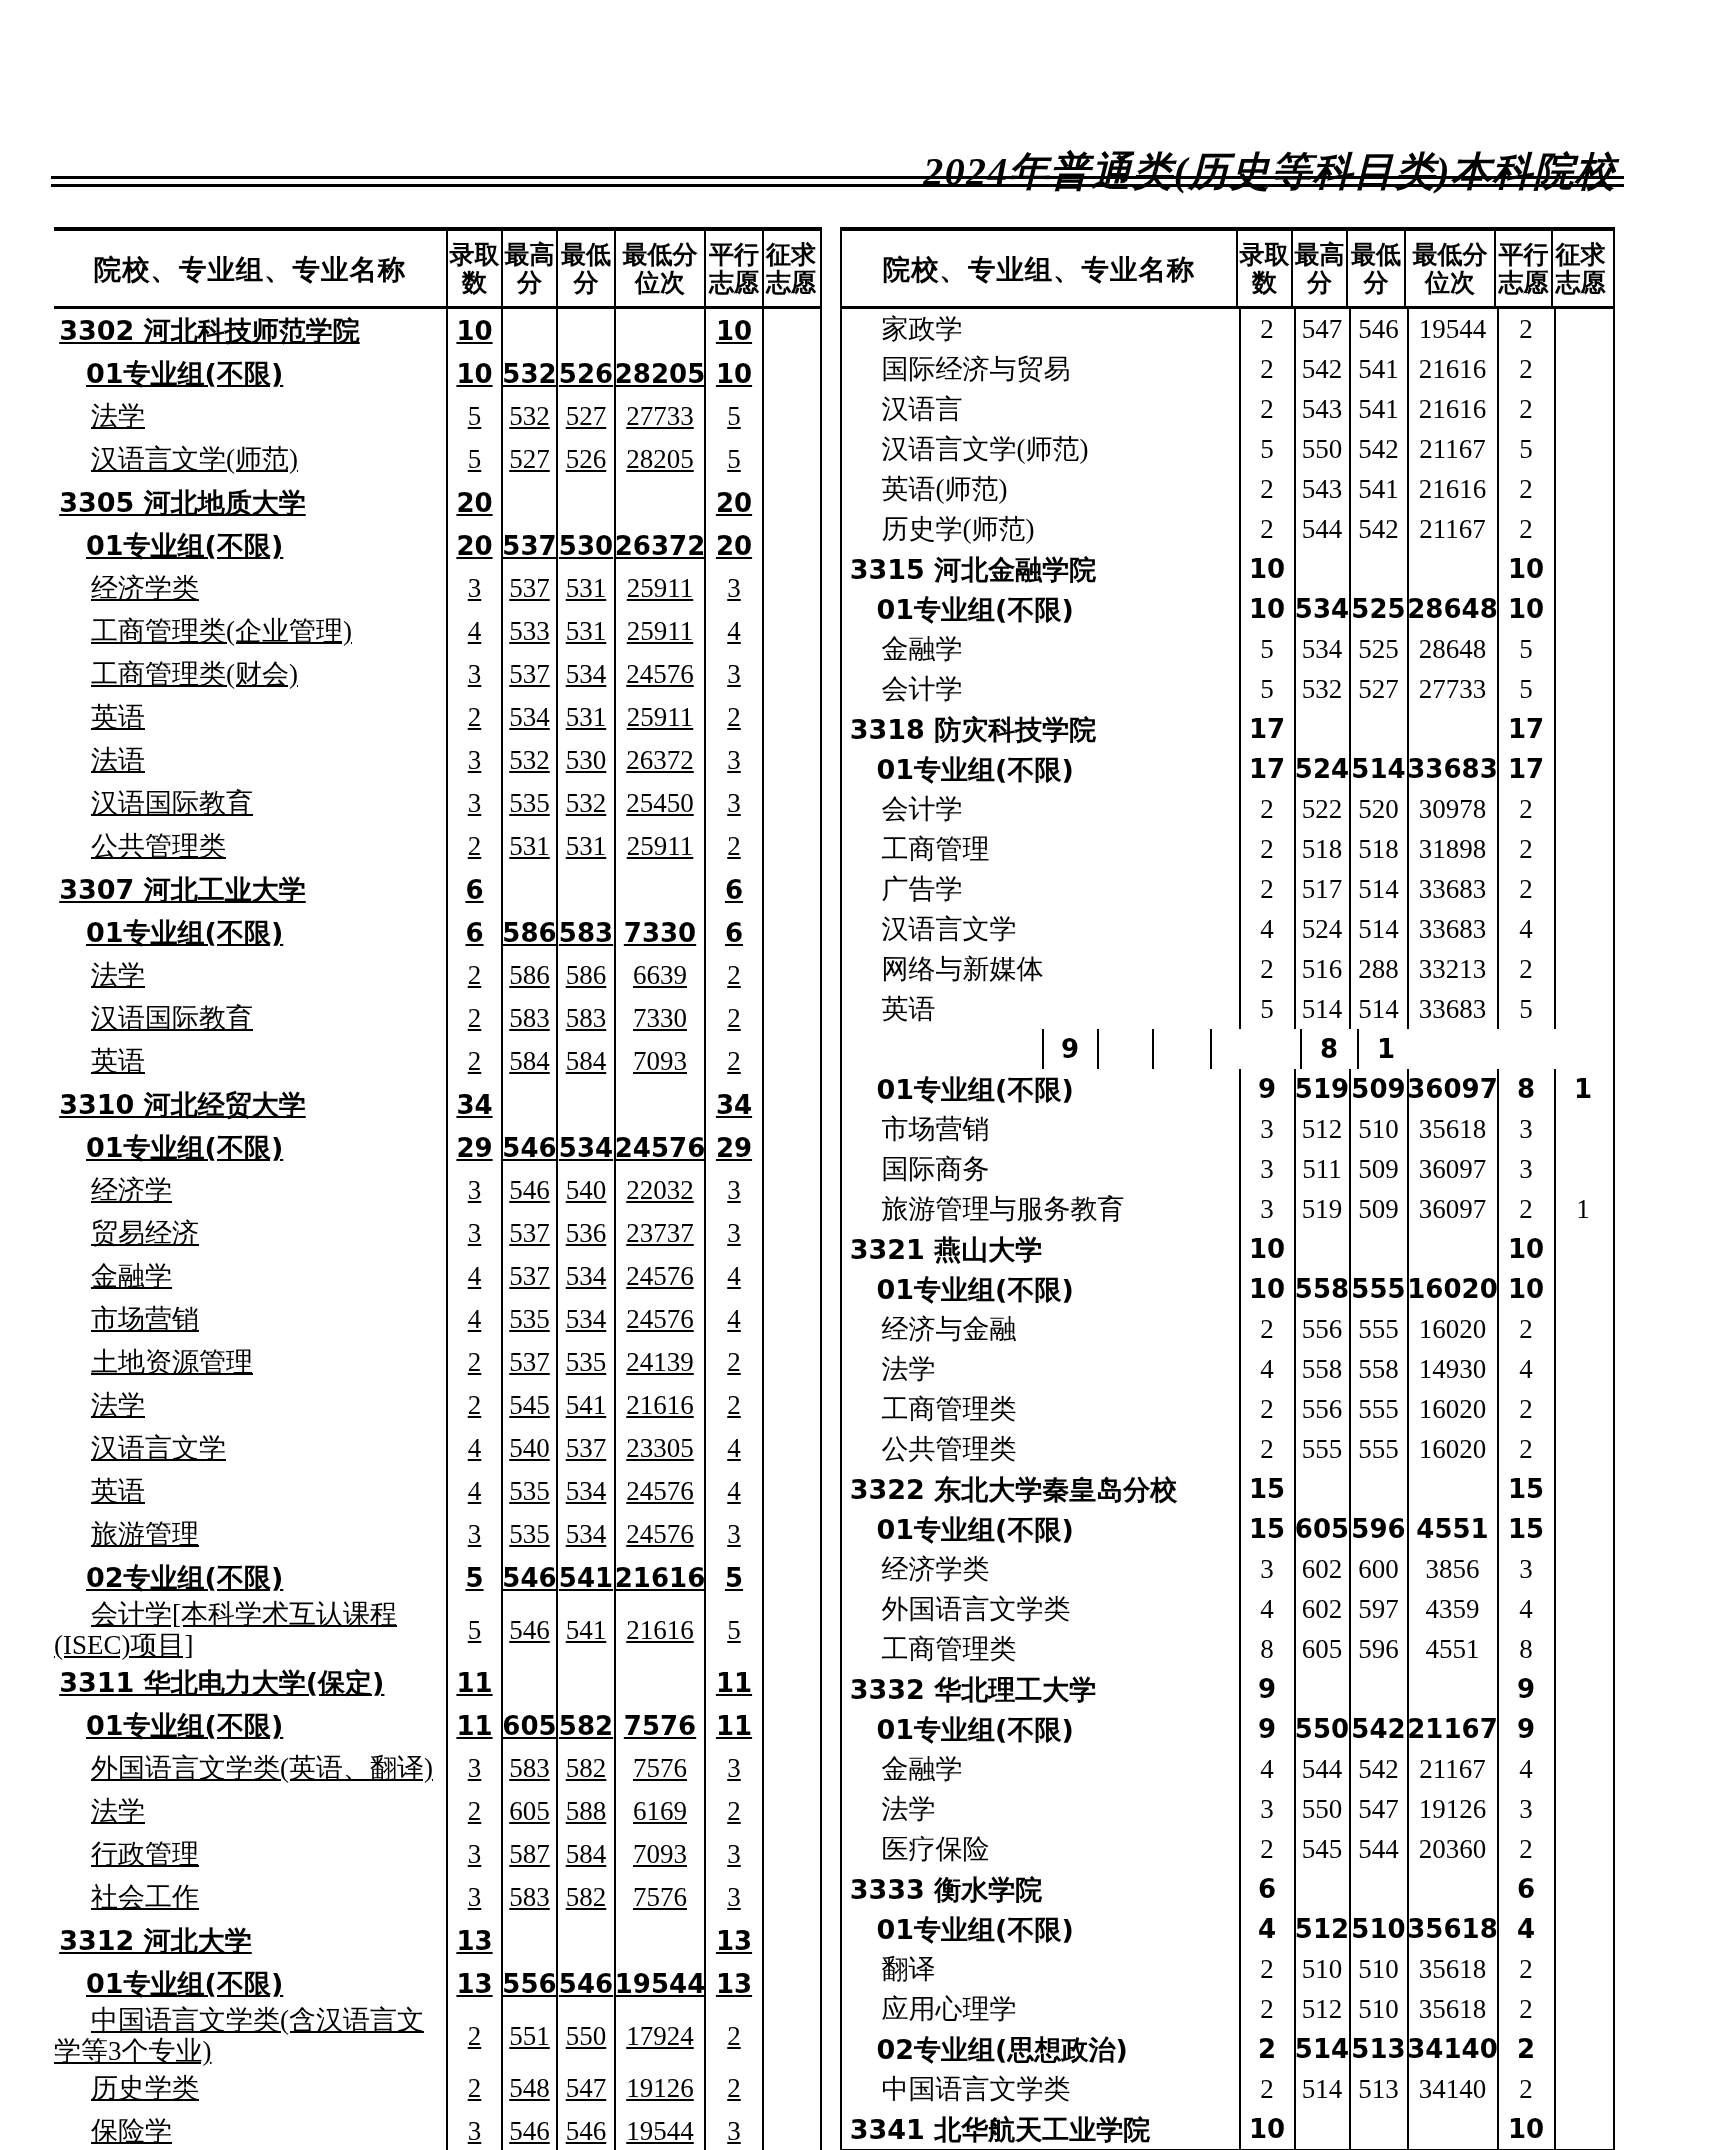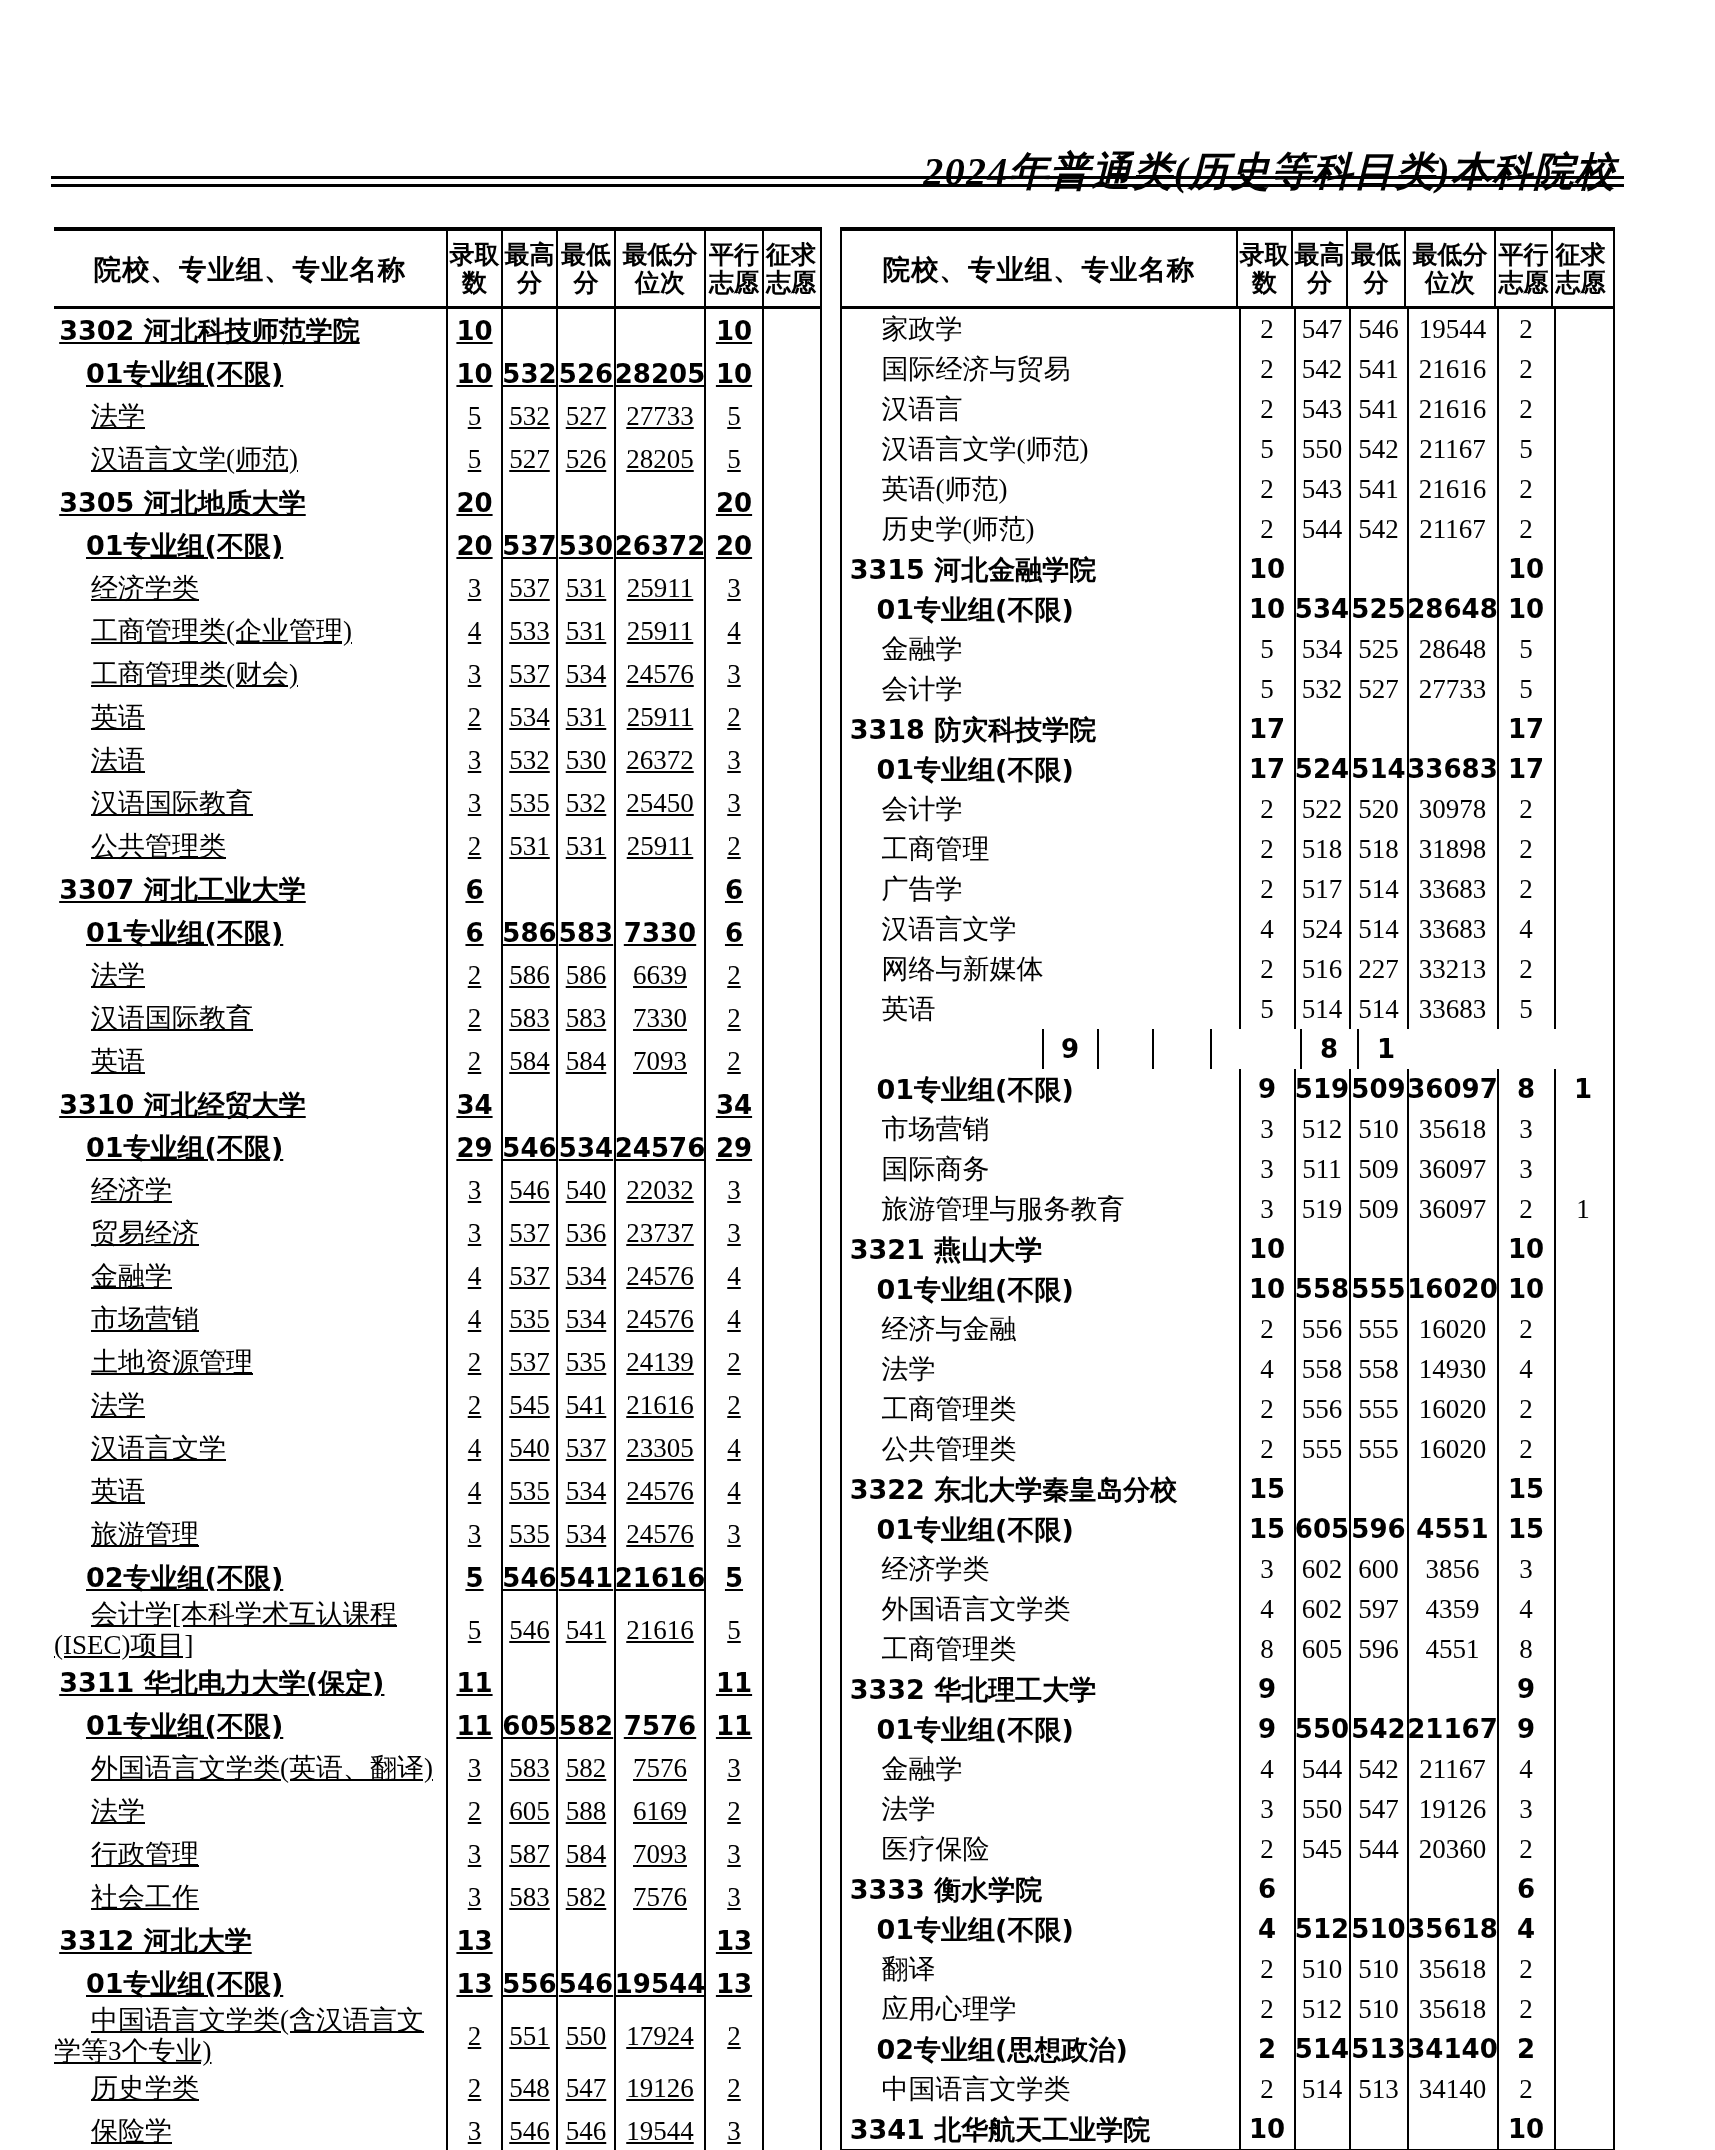--- a/index.html
+++ b/index.html
@@ -1501,21 +1501,21 @@
         <div class="cell c-name">
           <span>网络与新媒体</span>
         </div>
         <div class="cell num c-admit">
           <span>2</span>
         </div>
         <div class="cell num c-max">
           <span>516</span>
         </div>
         <div class="cell num c-min">
-          <span>227</span>
+          <span>288</span>
         </div>
         <div class="cell num c-rank">
           <span>33213</span>
         </div>
         <div class="cell num c-par">
           <span>2</span>
         </div>
         <div class="cell num c-sol">
           <span></span>
         </div>

